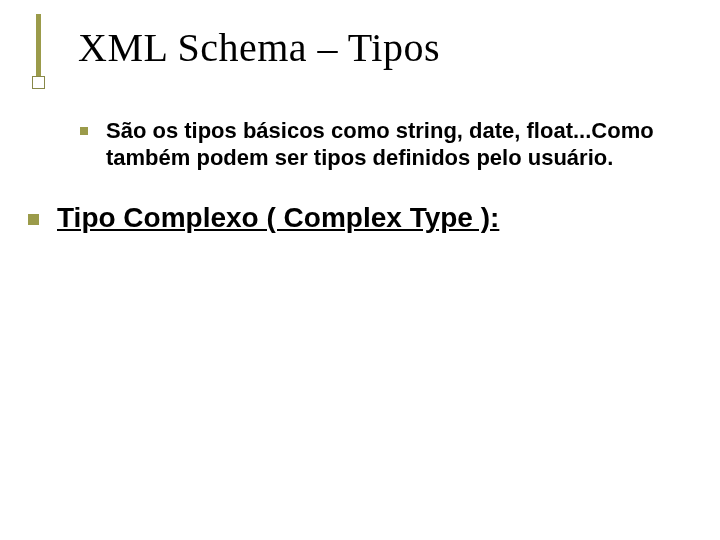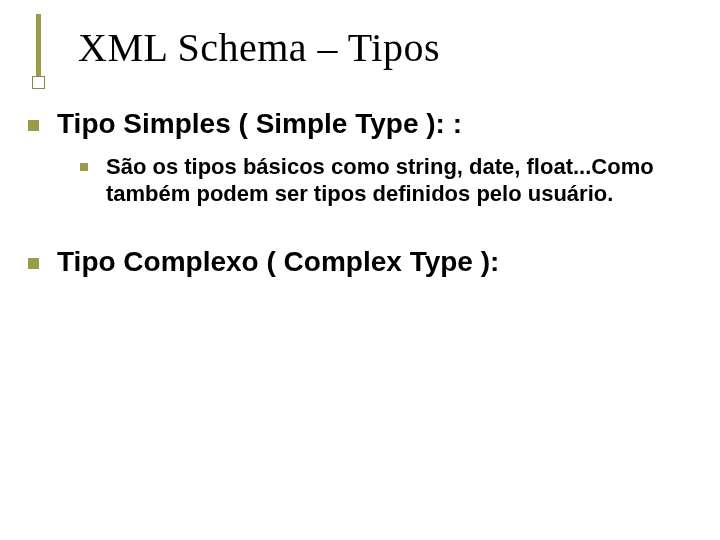--- a/index.html
+++ b/index.html
@@ -83,37 +83,35 @@
   }
   .bullet-sm {
     position: absolute;
     left: 52px;
     top: 9px;
     width: 8px;
     height: 8px;
     background: #9b9b4a;
   }
   .group2 {
-    margin-top: 38px;
+    margin-top: 30px;
+    text-decoration: underline;
   }
 </style>
 </head>
 <body>
 
 <div class="slide">
 
   <div class="accent-line"></div>
 
   <div class="title">XML Schema – Tipos</div>
 
   <div class="body">
 
-    <div class="lvl1">
-      <span class="bullet-lg"></span><span>Tipo Simples</span><span class="paren"> ( Simple Type ): :</span>
-    </div>
     <div class="sub-list">
       <div class="lvl2">
         <span class="bullet-sm"></span>
       </div>
       <div class="lvl2">
         <span class="bullet-sm"></span>
         <span>São os tipos básicos como string, date, float...Como também podem ser tipos definidos pelo usuário.</span>
       </div>
     </div>
 

